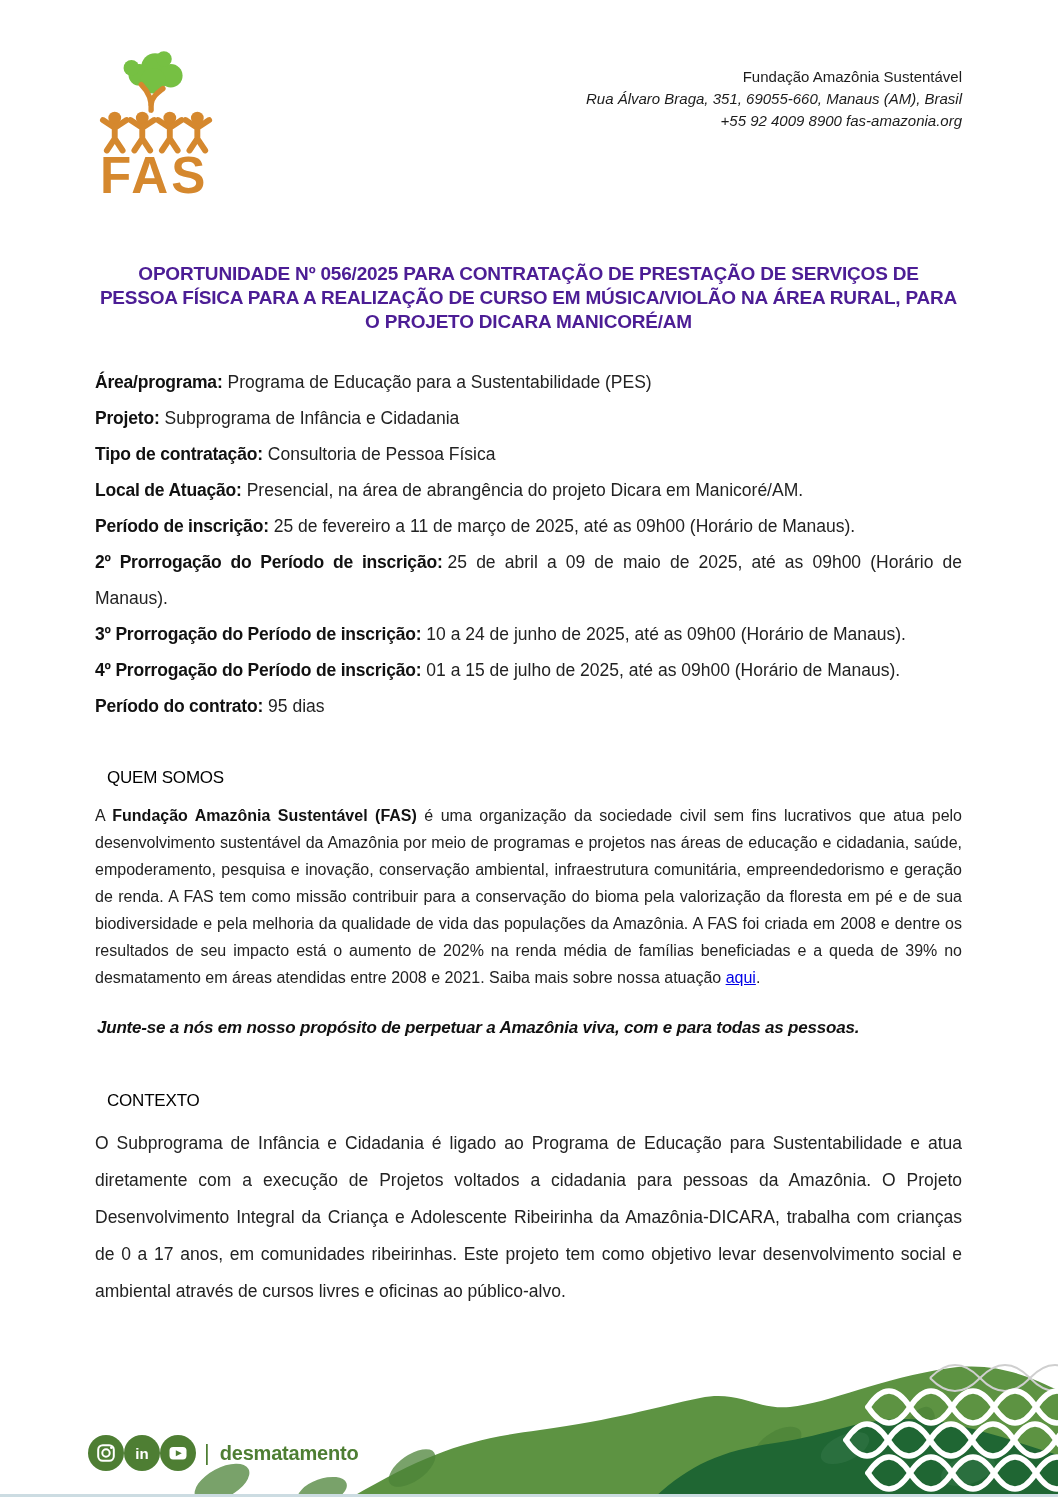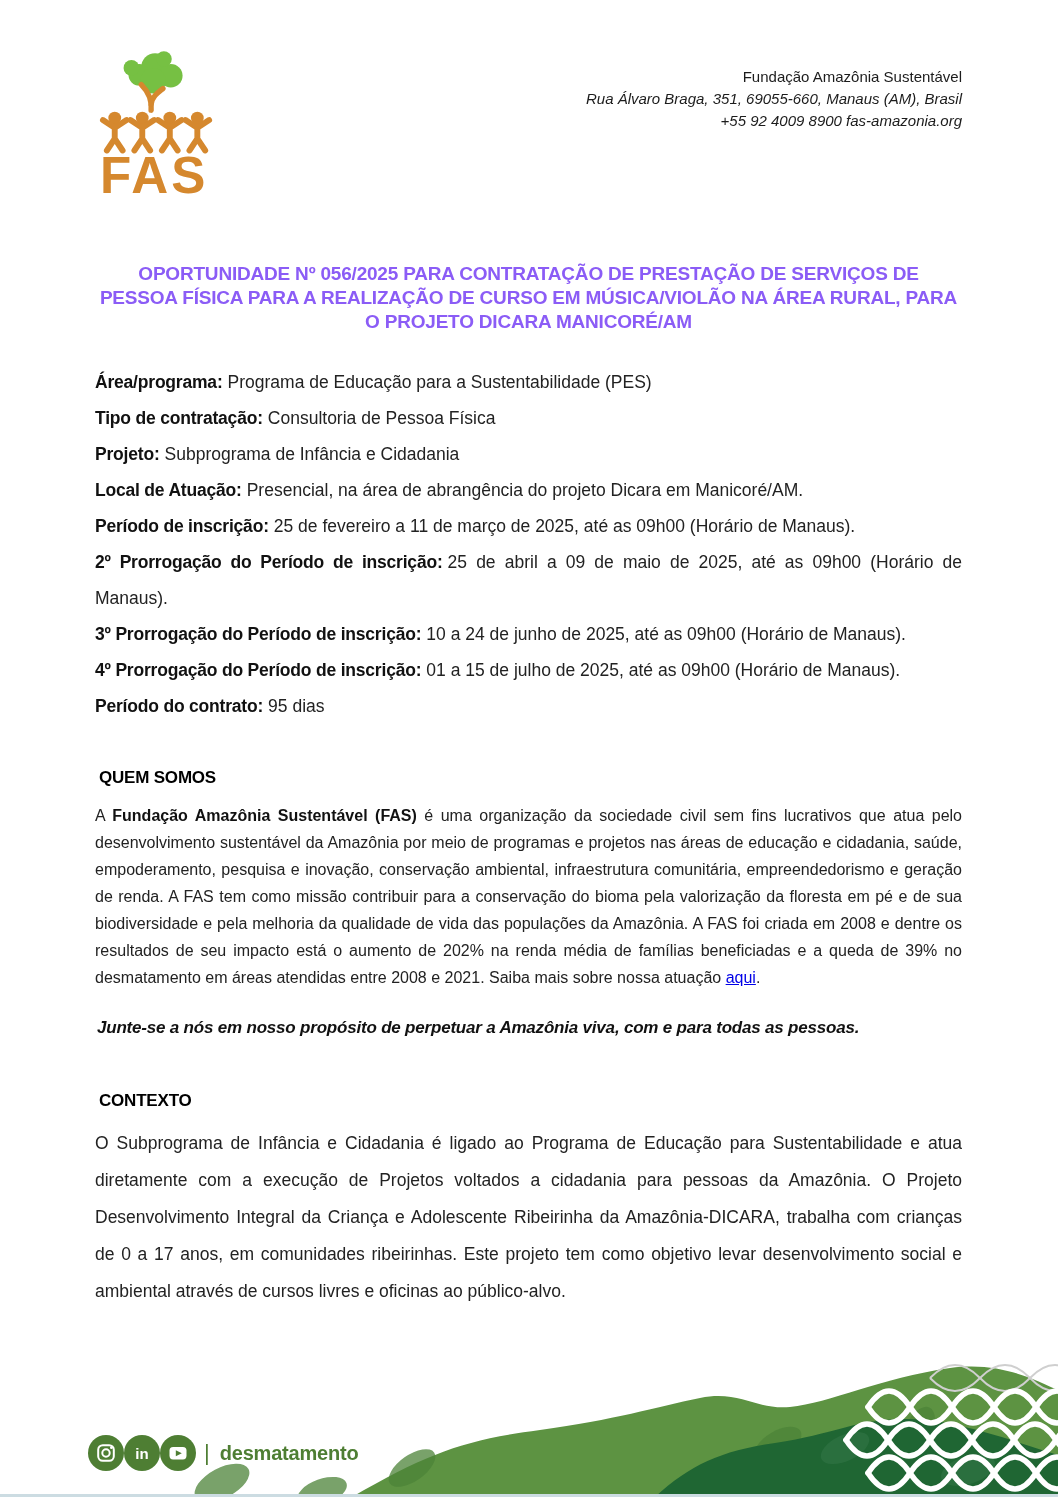--- a/index.html
+++ b/index.html
@@ -17,35 +17,35 @@
   .header{display:flex;justify-content:space-between;align-items:flex-start;padding-top:46px;}
   .logo{width:118px;height:150px;flex:0 0 auto;margin-left:4px;}
   .contact{margin-top:20px;text-align:right;font-size:15px;line-height:22px;color:#1c1c1c;font-weight:500;}
   .contact .c-line.italic{font-style:italic;}
 
   
   .doc-title{
     margin:66px 2px 30px 2px;
     text-align:center;
     font-size:19px;line-height:24px;
-    font-weight:800;color:#8b5cf6;
+    font-weight:800;color:#4c1d95;
     letter-spacing:-0.2px;
   }
 
   
   .fields p{
     margin:0;text-align:justify;
     font-size:17.5px;line-height:36px;color:#222;
   }
   .fields strong{font-weight:800;color:#111;margin-right:5px;letter-spacing:-0.2px;}
 
   
   .section-heading{
-    margin:44px 0 14px 4px;
-    font-size:17px;font-weight:700;color:#000;letter-spacing:-0.2px;
+    margin:44px 0 14px 12px;
+    font-size:17px;font-weight:400;color:#000;letter-spacing:-0.2px;
   }
   .para-tight{
     margin:0;text-align:justify;
     font-size:16px;line-height:27px;color:#222;
   }
   .para-tight strong{font-weight:800;color:#111;}
   .para-wide{
     margin:0;text-align:justify;
     font-size:17.5px;line-height:37px;color:#222;
   }
@@ -120,22 +120,22 @@
         <div class="c-line">Fundação Amazônia Sustentável</div>
         <div class="c-line italic">Rua Álvaro Braga, 351, 69055-660, Manaus (AM), Brasil</div>
         <div class="c-line italic">+55 92 4009 8900   fas-amazonia.org</div>
       </div>
     </div>
 
     <h1 class="doc-title">OPORTUNIDADE Nº 056/2025 PARA CONTRATAÇÃO DE PRESTAÇÃO DE SERVIÇOS DE PESSOA FÍSICA PARA A REALIZAÇÃO DE CURSO EM MÚSICA/VIOLÃO NA ÁREA RURAL, PARA O PROJETO DICARA MANICORÉ/AM</h1>
 
     <div class="fields">
       <p><strong>Área/programa:</strong><span>Programa de Educação para a Sustentabilidade (PES)</span></p>
+      <p><strong>Projeto:</strong><span>Subprograma de Infância e Cidadania</span></p>
       <p><strong>Tipo de contratação:</strong><span>Consultoria de Pessoa Física</span></p>
-      <p><strong>Projeto:</strong><span>Subprograma de Infância e Cidadania</span></p>
       <p><strong>Local de Atuação:</strong><span>Presencial, na área de abrangência do projeto Dicara em Manicoré/AM.</span></p>
       <p><strong>Período de inscrição:</strong><span>25 de fevereiro a 11 de março de 2025, até as 09h00 (Horário de Manaus).</span></p>
       <p><strong>2º Prorrogação do Período de inscrição:</strong><span>25 de abril a 09 de maio de 2025, até as 09h00 (Horário de Manaus).</span></p>
       <p><strong>3º Prorrogação do Período de inscrição:</strong><span>10 a 24 de junho de 2025, até as 09h00 (Horário de Manaus).</span></p>
       <p><strong>4º Prorrogação do Período de inscrição:</strong><span>01 a 15 de julho de 2025, até as 09h00 (Horário de Manaus).</span></p>
       <p><strong>Período do contrato:</strong><span>95 dias</span></p>
     </div>
 
     <h2 class="section-heading">QUEM SOMOS</h2>
     <p class="para-tight"><span>A </span><strong>Fundação Amazônia Sustentável (FAS)</strong><span> é uma organização da sociedade civil sem fins lucrativos que atua pelo desenvolvimento sustentável da Amazônia por meio de programas e projetos nas áreas de educação e cidadania, saúde, empoderamento, pesquisa e inovação, conservação ambiental, infraestrutura comunitária, empreendedorismo e geração de renda. A FAS tem como missão contribuir para a conservação do bioma pela valorização da floresta em pé e de sua biodiversidade e pela melhoria da qualidade de vida das populações da Amazônia. A FAS foi criada em 2008 e dentre os resultados de seu impacto está o aumento de 202% na renda média de famílias beneficiadas e a queda de 39% no desmatamento em áreas atendidas entre 2008 e 2021. Saiba mais sobre nossa atuação </span><a class="inline-link">aqui</a><span>.</span></p>

